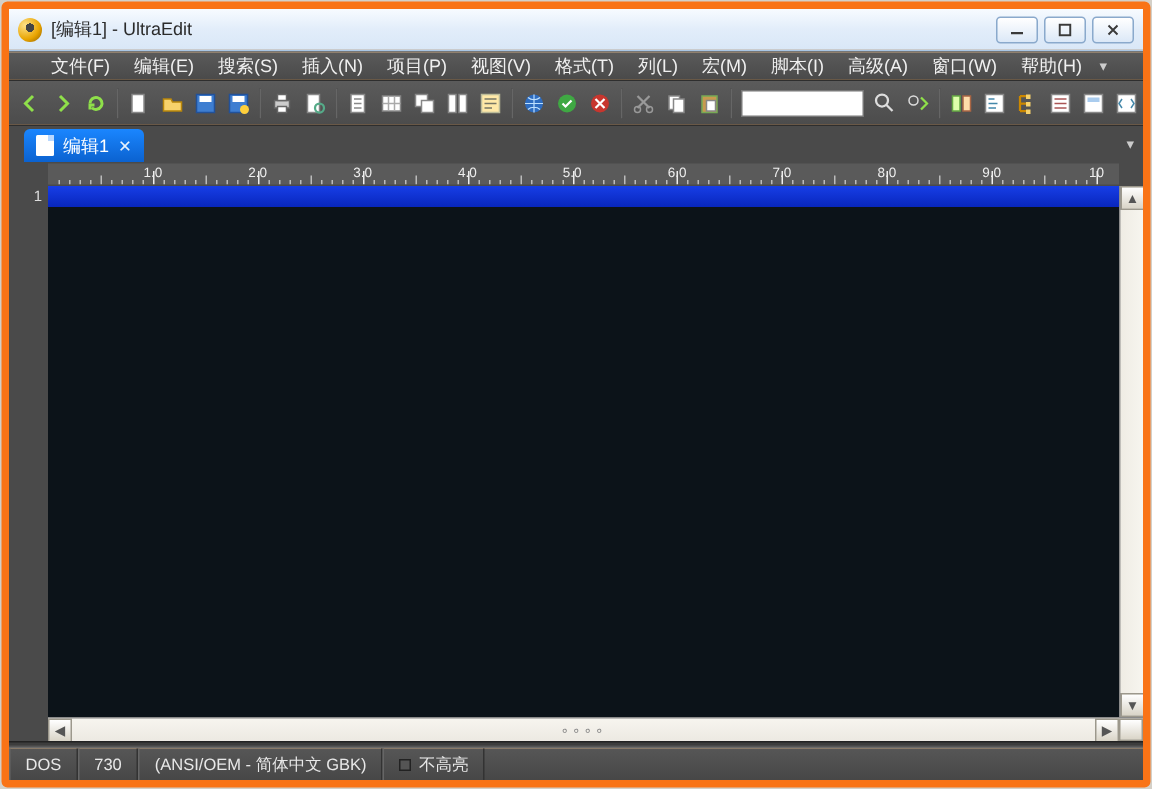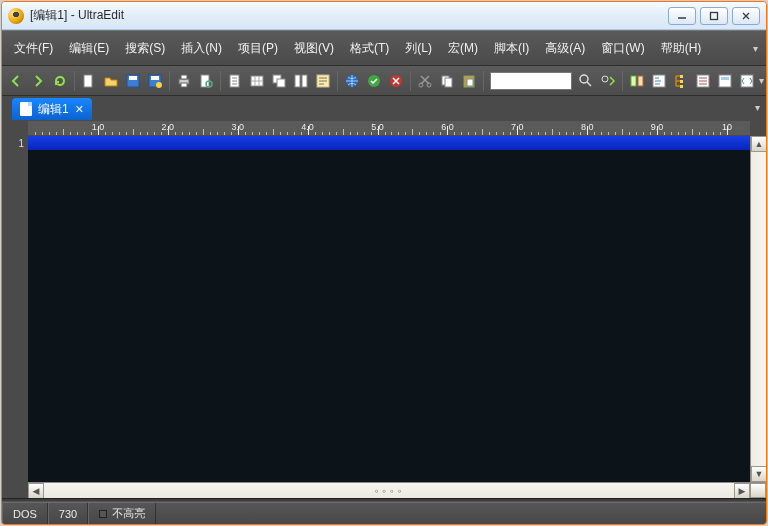--- a/index.html
+++ b/index.html
@@ -1,25 +1,25 @@
 <!DOCTYPE html>
 <html><head>
 <meta charset="utf-8">
 <style>
 * { margin: 0; padding: 0; box-sizing: border-box; font-family: "Microsoft YaHei", "SimSun", Tahoma, sans-serif; }
 body { width: 768px; height: 526px; overflow: hidden; background: #d4d0c8; }
-.window { width: 766px; height: 524px; margin: 1px; border: 1px solid #f97316; border-radius: 4px; background: #fdba74; overflow: hidden; display: flex; flex-direction: column; }
+.window { width: 766px; height: 524px; margin: 1px; border: 5px solid #f97316; border-radius: 4px; background: #fdba74; overflow: hidden; display: flex; flex-direction: column; }
 .titlebar { height: 28px; background: linear-gradient(#f7fbff, #e2edfa, #d9e7f7); display: flex; align-items: center; padding: 0 6px; border-bottom: 1px solid #a9c6e4; }
 .app-icon { width: 16px; height: 16px; border-radius: 50%; background: radial-gradient(circle at 30% 30%, #ffe28a, #e8a400 60%, #8a5a00); margin-right: 6px; position: relative; }
 .app-icon::after { content: ""; position: absolute; inset: 3px; border-radius: 50%; background: radial-gradient(circle at 50% 35%, #444 0 35%, transparent 36%); }
 .title-text { font-size: 12px; color: #2b2b2b; flex: 1; }
 .win-btns { display: flex; gap: 4px; }
 .win-btn { width: 28px; height: 18px; border: 1px solid #8aa9cc; border-radius: 3px; background: linear-gradient(#fff,#dbe8f7); display: flex; align-items: center; justify-content: center; font-size: 10px; color: #3a3a3a; }
 .win-btn svg { width: 10px; height: 10px; }
-.menubar { height: 36px; background: linear-gradient(#5a5a5a,#4a4a4a); display: flex; align-items: center; padding: 0 4px; border-top: 1px solid #777; border-bottom: 1px solid #2e2e2e; }
+.menubar { height: 20px; background: linear-gradient(#5a5a5a,#4a4a4a); display: flex; align-items: center; padding: 0 20px; border-top: 1px solid #777; border-bottom: 1px solid #2e2e2e; }
 .menu-item { color: #f0f0f0; font-size: 12px; padding: 2px 8px; white-space: nowrap; }
 .toolbar { height: 30px; background: linear-gradient(#5b5b5b,#4c4c4c); display: flex; align-items: center; padding: 0 4px; gap: 2px; border-bottom: 1px solid #2e2e2e; }
 .tbtn { width: 20px; height: 20px; border-radius: 2px; display: flex; align-items: center; justify-content: center; flex-shrink: 0; }
 .tbtn svg { width: 16px; height: 16px; }
 .tsep { width: 1px; height: 20px; background: #333; border-right: 1px solid #666; margin: 0 2px; flex-shrink: 0; }
 .tool-input { width: 82px; height: 18px; background: #fff; border: 1px solid #777; margin: 0 2px; }
 .tabbar { height: 24px; background: #4a4a4a; display: flex; align-items: flex-end; padding-left: 10px; position: relative; }
 .tab { height: 22px; background: linear-gradient(#1a86ff,#0b62d0); color: #fff; font-size: 12px; display: flex; align-items: center; padding: 0 8px; border-radius: 4px 4px 0 0; gap: 6px; }
 .tab .doc-icon { width: 12px; height: 14px; background: #fff; border-radius: 1px; position: relative; }
 .tab .doc-icon::after { content:""; position:absolute; top:0; right:0; width:4px; height:4px; background:#b9d8ff; }
@@ -430,19 +430,20 @@
       <div class="arrow">▶</div>
       <div class="corner"></div>
     </div>
   </div>
 
   <div class="divider"></div>
 
   <div class="statusbar">
     <div class="status-cell">DOS</div>
     <div class="status-cell">730</div>
+    <div class="status-cell">(ANSI/OEM - 简体中文 GBK)</div>
     <div class="status-cell">
         <span class="status-led"></span>
         <span>不高亮</span>
       </div>
   </div>
 
 </div>
 
 </body></html>

